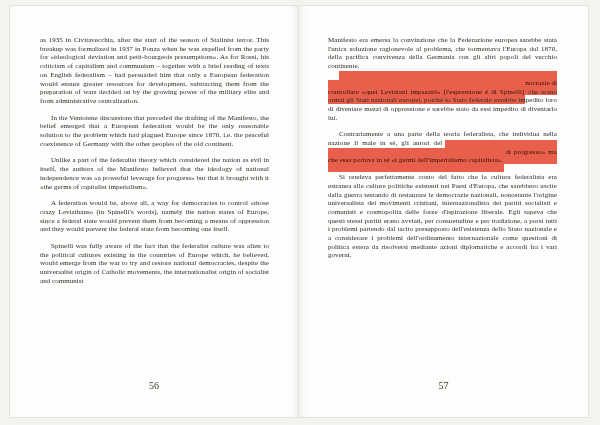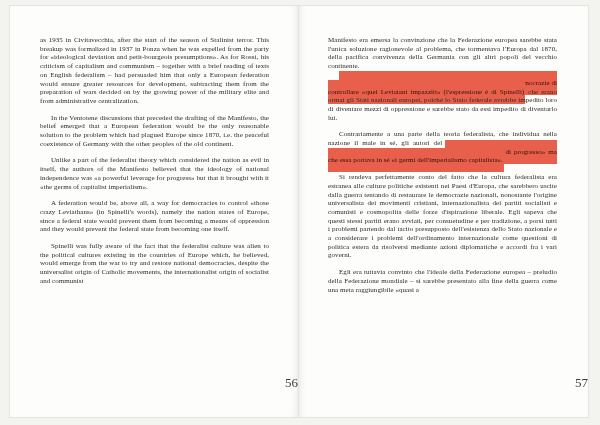--- a/index.html
+++ b/index.html
@@ -38,22 +38,22 @@
   }
   .page.left  .text-block { left: 30px; width: 229px; }
   .page.right .text-block { left: 29px; width: 229px; }
   .para { margin: 0 0 8px 0; }
   .para.indent { text-indent: 11px; }
   .hl { padding: 8px 1px; }
   .page-number {
     position: absolute;
     bottom: 26px;
     left: 0; right: 0;
-    text-align: right;
-    font-size: 13px;
+    text-align: center;
+    font-size: 10px;
     color: #3c3c38;
   }
 </style>
 </head>
 <body>
 
 <div class="spread">
   <div class="page left" lang="en">
     <div class="text-block">
         <p class="para"><span>as 1935 in Civitavecchia, after the start of the season of Stalinist terror. This breakup was formalized in 1937 in Ponza when he was expelled from the party for «ideological deviation and petit-bourgeois presumptions». As for Rossi, his criticism of capitalism and communism – together with a brief reading of texts on English federalism – had persuaded him that only a European federation would ensure greater resources for development, subtracting them from the preparation of wars decided on by the growing power of the military elite and from administrative centralization.</span></p>
@@ -63,17 +63,16 @@
         <p class="para indent"><span>Spinelli was fully aware of the fact that the federalist culture was alien to the political cultures existing in the countries of Europe which, he believed, would emerge from the war to try and restore national democracies, despite the universalist origin of Catholic movements, the internationalist origin of socialist and communist</span></p>
       </div>
     <div class="page-number">56</div>
   </div>
   <div class="page right" lang="it">
     <div class="text-block">
         <p class="para"><span>Manifesto era emersa la convinzione che la Federazione europea sarebbe stata l'unica soluzione ragionevole al problema, che tormentava l'Europa dal 1870, della pacifica convivenza della Germania con gli altri popoli del vecchio continente.</span></p>
         <p class="para indent"><span class="hl" style="background-color: rgb(232, 96, 76); color: rgb(51, 16, 10);">La Federazione sarebbe stata, soprattutto, la possibilità per le democrazie di controllare «quei Leviatani impazziti» (l'espressione è di Spinelli)</span><span> che erano ormai gli Stati nazionali europei, poiché lo Stato federale avrebbe impedito loro di diventare mezzi di oppressione e sarebbe stato da essi impedito di diventarlo lui.</span></p>
         <p class="para indent"><span>Contrariamente a una parte della teoria federalista, che individua nella nazione il male in sé, gli autori del Manifesto ritenevano che l'ideologia dell'indipendenza nazionale fosse stata </span><span class="hl" style="background-color: rgb(232, 96, 76); color: rgb(51, 16, 10);">«un potente livello di progresso» ma che essa portava in sé «i germi dell'imperialismo capitalista».</span></p>
         <p class="para indent"><span>Si rendeva perfettamente conto del fatto che la cultura federalista era estranea alle culture politiche esistenti nei Paesi d'Europa, che sarebbero uscite dalla guerra tentando di restaurare le democrazie nazionali, nonostante l'origine universalista dei movimenti cristiani, internazionalista dei partiti socialisti e comunisti e cosmopolita delle forze d'ispirazione liberale. Egli sapeva che questi stessi partiti erano avviati, per consuetudine e per tradizione, a porsi tutti i problemi partendo dal tacito presupposto dell'esistenza dello Stato nazionale e a considerare i problemi dell'ordinamento internazionale come questioni di politica estera da risolversi mediante azioni diplomatiche e accordi fra i vari governi.</span></p>
-        <p class="para indent"><span>Egli era tuttavia convinto che l'ideale della Federazione europea – preludio della Federazione mondiale – si sarebbe presentato alla fine della guerra come una meta raggiungibile «quasi a</span></p>
       </div>
     <div class="page-number">57</div>
   </div>
 </div>
 
 </body></html>

